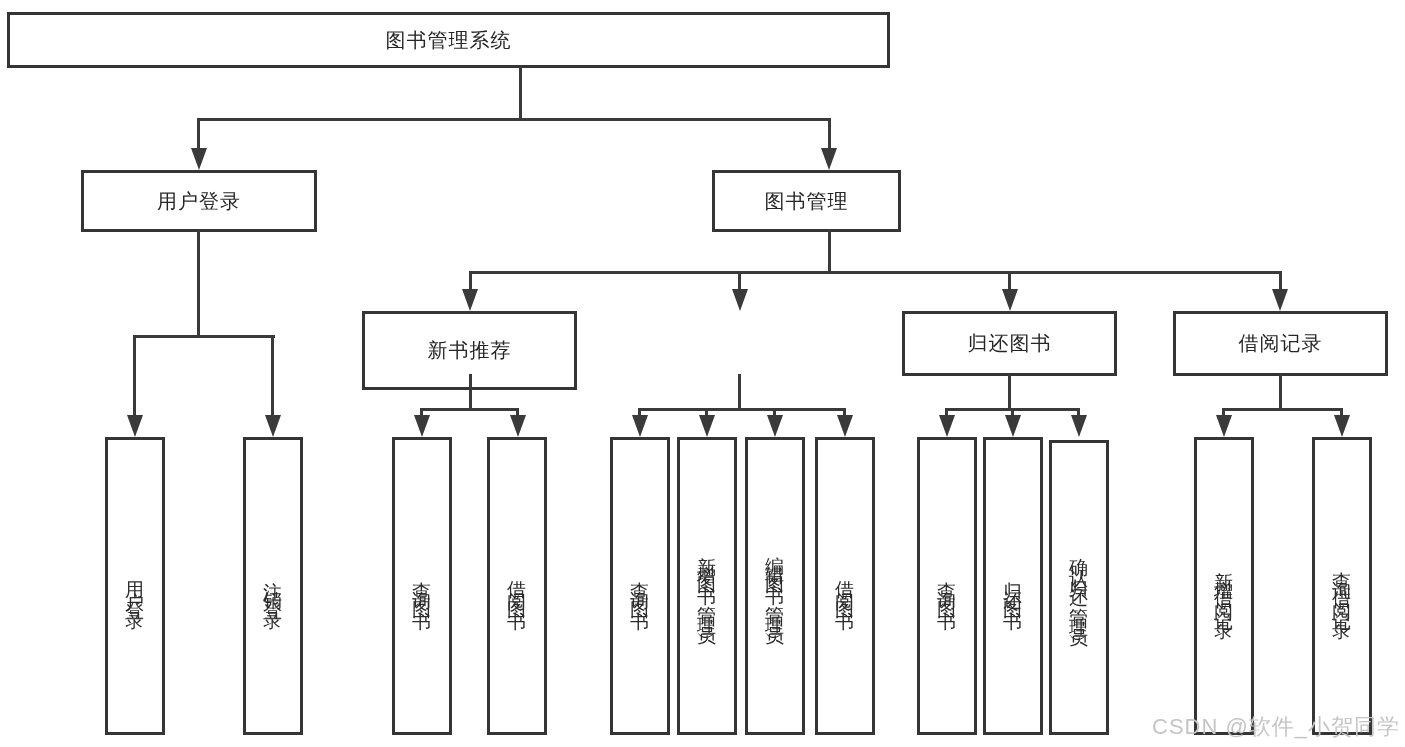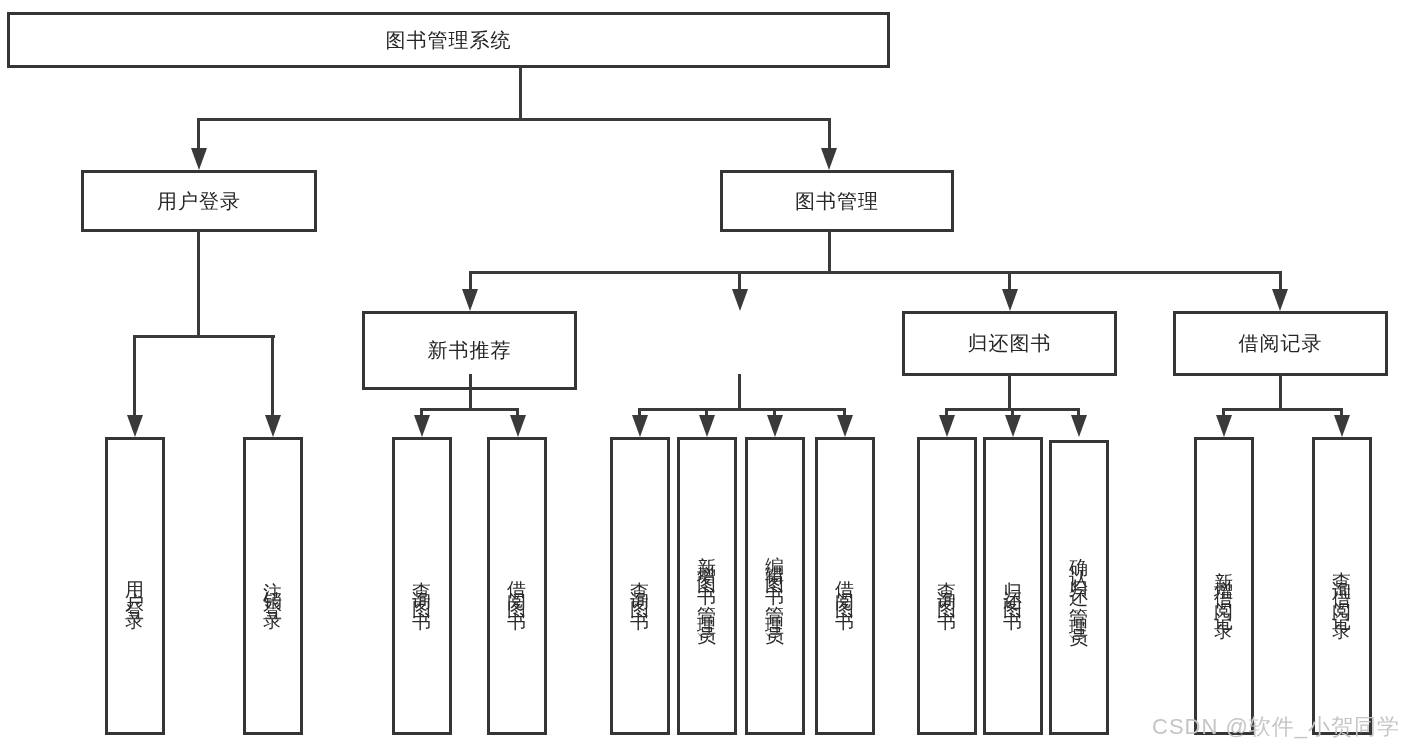--- a/index.html
+++ b/index.html
@@ -43,21 +43,21 @@
   <div class="vline" style="left:519px; top:66px; height:55px;"></div>
   <div class="hline" style="left:197px; top:118px; width:634px;"></div>
   <div class="vline" style="left:197px; top:118px; height:34px;"></div>
   <div class="arrow" style="left:191px; top:148px;"></div>
   <div class="vline" style="left:828px; top:118px; height:34px;"></div>
   <div class="arrow" style="left:821px; top:148px;"></div>
 
   <div class="box" style="left:81px; top:170px; width:236px; height:62px;">
     <span>用户登录</span>
   </div>
-  <div class="box" style="left:712px; top:170px; width:234px; height:62px;margin-left:8px;">
+  <div class="box" style="left:712px; top:170px; width:189px; height:62px;">
     <span>图书管理</span>
   </div>
 
   <div class="vline" style="left:197px; top:230px; height:108px;"></div>
   <div class="hline" style="left:133px; top:335px; width:142px;"></div>
   <div class="vline" style="left:133px; top:335px; height:86px;"></div>
   <div class="arrow" style="left:127px; top:415px;"></div>
   <div class="vline" style="left:271px; top:335px; height:86px;"></div>
   <div class="arrow" style="left:265px; top:415px;"></div>
 

